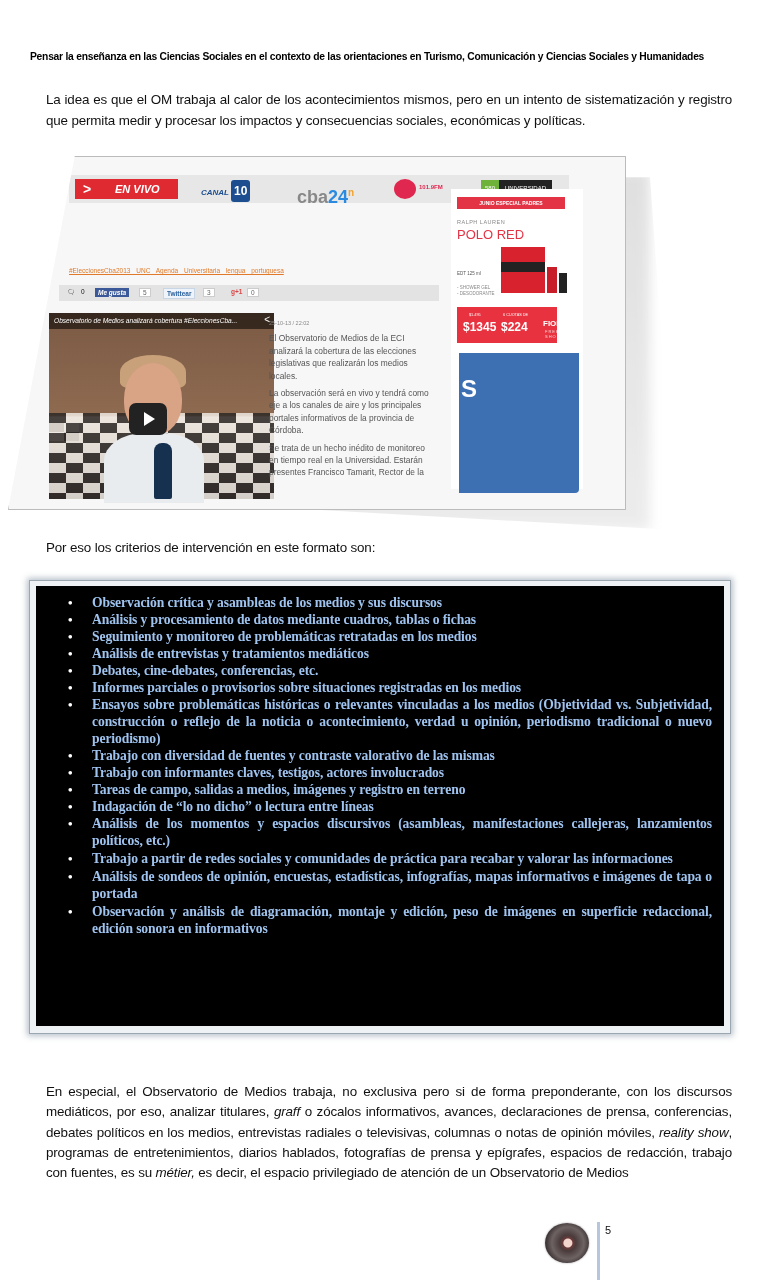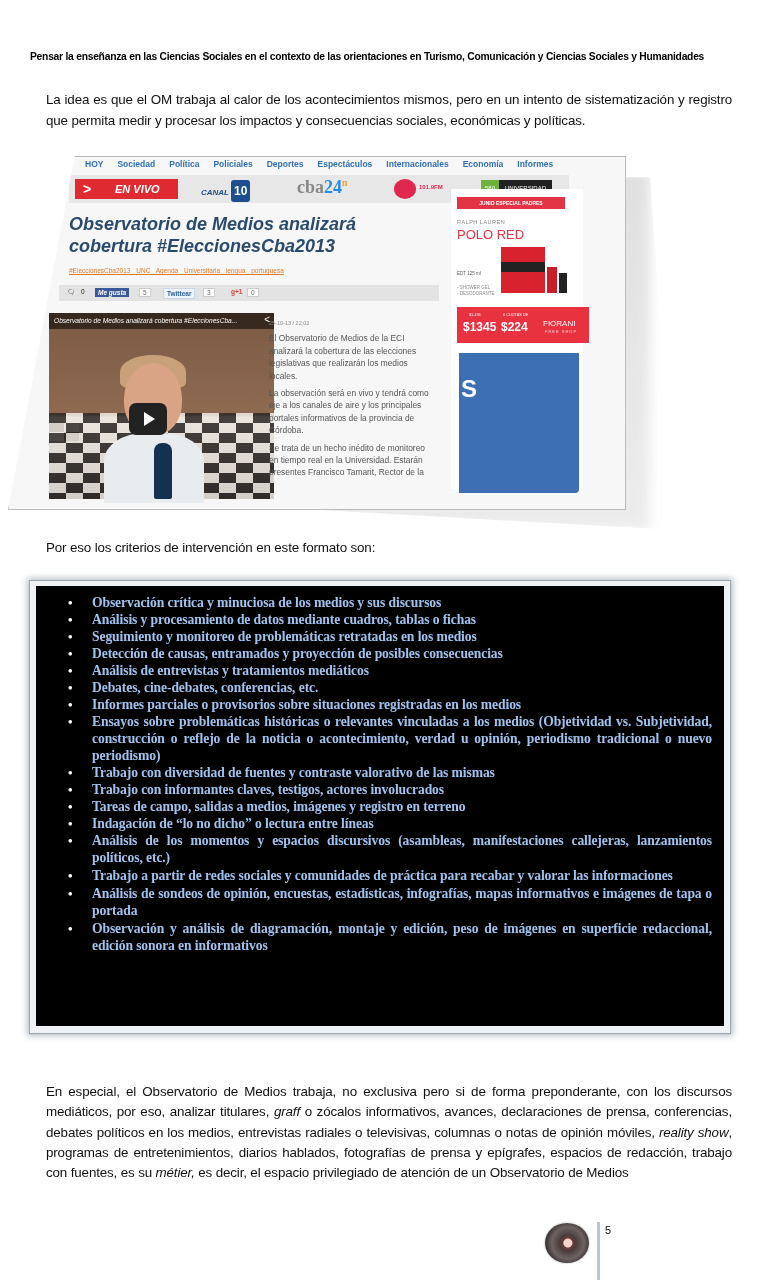--- a/index.html
+++ b/index.html
@@ -44,21 +44,21 @@
     position: absolute; left: 60px; top: 18px; width: 500px; height: 28px; background: #e7e7e7;
   }
   .envivo {
     position: absolute; left: 6px; top: 4px; width: 103px; height: 20px; background: #e02a31;
     color: #fff; font-weight: bold; font-style: italic; font-size: 11px; line-height: 20px;
   }
   .envivo .arrow { position: absolute; left: 8px; font-size: 14px; font-style: normal; }
   .envivo .lbl { position: absolute; left: 40px; }
   .canal10 { position: absolute; left: 132px; top: 5px; font-size: 8px; color: #1d4e8f; font-style: italic; font-weight: bold; }
   .canal10 .badge { display: inline-block; background: #1d4e8f; color: #ffffff; font-style: normal; padding: 4px 3px; border-radius: 3px; font-size: 12px; margin-left: 2px; }
-  .cba24 { position: absolute; left: 228px; top: 2px; font-size: 18px; color: #888; font-weight: bold; font-family: Liberation Serif, serif; }
+  .cba24 { position: absolute; left: 228px; top: 12px; font-size: 18px; color: #888; font-weight: bold; }
   .cba24 span { color: #2a8ae0; }
   .cba24 sup { color: #f2a22a; font-size: 10px; }
   .radio { position: absolute; left: 325px; top: 4px; width: 22px; height: 20px; border-radius: 50%; background: #e0274f; }
   .radio-lbl { position: absolute; left: 350px; top: 9px; font-size: 6px; color: #e0274f; font-weight: bold; }
   .univ { position: absolute; left: 412px; top: 5px; height: 16px; background: #222; color: #fff; font-size: 6px; line-height: 16px; padding-right: 6px; }
   .univ .g { display: inline-block; background: #6fb23a; padding: 0 4px; margin-right: 6px; }
 
   .headline {
     position: absolute; left: 60px; top: 56px; width: 370px;
     font-size: 18px; line-height: 22px; font-weight: bold; color: #2a4a6e; font-style: italic;
@@ -96,25 +96,25 @@
   .ad { position: absolute; left: 442px; top: 32px; width: 132px; height: 300px; background: #fff; }
   .ad .junio { position: absolute; left: 6px; top: 8px; width: 108px; height: 12px; background: #e33446; color: #fff; font-size: 5px; font-weight: bold; line-height: 12px; text-align: center; }
   .ad .brand { position: absolute; left: 6px; top: 30px; font-size: 5.5px; color: #888; letter-spacing: 0.5px; }
   .ad .polo { position: absolute; left: 6px; top: 38px; font-size: 13px; color: #e33446; }
   .ad .box { position: absolute; left: 50px; top: 58px; width: 44px; height: 46px; background: #d8232f; }
   .ad .box:after { content: ""; position: absolute; left: 0; top: 15px; width: 44px; height: 10px; background: #222; }
   .ad .bottle1 { position: absolute; left: 96px; top: 78px; width: 10px; height: 26px; background: #c81e29; }
   .ad .bottle2 { position: absolute; left: 108px; top: 84px; width: 8px; height: 20px; background: #222; }
   .ad .edt { position: absolute; left: 6px; top: 82px; font-size: 4.5px; color: #555; }
   .ad .items { position: absolute; left: 6px; top: 96px; font-size: 4.5px; color: #888; line-height: 6px; }
-  .ad .price { position: absolute; left: 6px; top: 118px; width: 132px; height: 36px; background: #e8323f; color: #fff; }
+  .ad .price { position: absolute; left: 6px; top: 118px; width: 100px; height: 36px; background: #e8323f; color: #fff; }
   .ad .price .p1v { position: absolute; left: 6px; top: 13px; font-size: 12px; font-weight: bold; }
   .ad .price .p2v { position: absolute; left: 44px; top: 13px; font-size: 12px; font-weight: bold; }
   .ad .price .small { position: absolute; top: 6px; font-size: 3.8px; }
-  .ad .price .fior { position: absolute; left: 86px; top: 12px; font-size: 8px; font-weight: normal; }
+  .ad .price .fior { position: absolute; left: 86px; top: 12px; font-size: 8px; font-weight: bold; }
   .ad .price .fs { position: absolute; left: 88px; top: 22px; font-size: 4px; letter-spacing: 1px; opacity: 0.8; }
   .ad .blue { position: absolute; left: 8px; top: 164px; width: 120px; height: 140px; background: #3d6fb3; border-radius: 0 0 4px 0; }
   .ad .blue .s { position: absolute; left: 2px; top: 22px; color: #fff; font-size: 24px; font-weight: bold; }
 
   
   .crit-frame {
     position: absolute; left: 29px; top: 580px; width: 700px; height: 452px;
     background: #eef2f5; border: 1px solid #9aa6b0;
     box-shadow: 0 0 6px 2px rgba(100,120,140,0.45);
   }
@@ -145,50 +145,38 @@
 </head>
 <body>
 
 <div class="header-title">Pensar la enseñanza en las Ciencias Sociales en el contexto de las orientaciones en Turismo, Comunicación y Ciencias Sociales y Humanidades</div>
 
 <div class="para p1">La idea es que el OM trabaja al calor de los acontecimientos mismos, pero en un intento de sistematización y registro que permita medir y procesar los impactos y consecuencias sociales, económicas y políticas.</div>
 
 <div class="news-shadow"></div>
 <div class="news-card">
   <div class="news-inner">
-    <div class="nav-row">
-      <span>HOY</span>
-      <span>Sociedad</span>
-      <span>Política</span>
-      <span>Policiales</span>
-      <span>Deportes</span>
-      <span>Espectáculos</span>
-      <span>Internacionales</span>
-      <span>Economía</span>
-      <span>Informes</span>
-    </div>
     <div class="bar-row">
       <div class="envivo">
         <span class="arrow">&gt;</span>
         <span class="lbl">EN VIVO</span>
       </div>
       <div class="canal10">
         <span>CANAL</span><span class="badge">10</span>
       </div>
       <div class="cba24">
         <b>cba</b><span>24</span><sup>n</sup>
       </div>
       <div class="radio"></div>
       <div class="radio-lbl">101.9FM</div>
       <div class="univ">
         <span class="g">580</span><span>UNIVERSIDAD</span>
       </div>
     </div>
 
-    <div class="headline">Observatorio de Medios analizará cobertura #EleccionesCba2013</div>
     <div class="tags">#EleccionesCba2013  UNC  Agenda Universitaria lengua portuguesa</div>
 
     <div class="social">
       <span class="s" style="left:8px;">🗨</span>
       <span class="s" style="left:22px;">0</span>
       <span class="s fb" style="left:36px;">Me gusta</span>
       <span class="s cnt" style="left:80px;">5</span>
       <span class="s tw" style="left:104px;">Twittear</span>
       <span class="s cnt" style="left:144px;">3</span>
       <span class="s gp" style="left:172px;">g+1</span>
@@ -238,24 +226,23 @@
       </div>
     </div>
   </div>
 </div>
 
 <div class="para p2">Por eso los criterios de intervención en este formato son:</div>
 
 <div class="crit-frame"></div>
 <div class="crit-box">
   <ul class="crit-list">
-    <li>Observación crítica y minuciosa de los medios y sus discursos</li>
+    <li>Observación crítica y asambleas de los medios y sus discursos</li>
     <li>Análisis y procesamiento de datos mediante cuadros, tablas o fichas</li>
     <li>Seguimiento y monitoreo de problemáticas retratadas en los medios</li>
-    <li>Detección de causas, entramados y proyección de posibles consecuencias</li>
     <li>Análisis de entrevistas y tratamientos mediáticos</li>
     <li>Debates, cine-debates, conferencias, etc.</li>
     <li>Informes parciales o provisorios sobre situaciones registradas en los medios</li>
     <li>Ensayos sobre problemáticas históricas o relevantes vinculadas a los medios (Objetividad vs. Subjetividad, construcción o reflejo de la noticia o acontecimiento, verdad u opinión, periodismo tradicional o nuevo periodismo)</li>
     <li>Trabajo con diversidad de fuentes y contraste valorativo de las mismas</li>
     <li>Trabajo con informantes claves, testigos, actores involucrados</li>
     <li>Tareas de campo, salidas a medios, imágenes y registro en terreno</li>
     <li>Indagación de “lo no dicho” o lectura entre líneas</li>
     <li>Análisis de los momentos y espacios discursivos (asambleas, manifestaciones callejeras, lanzamientos políticos, etc.)</li>
     <li class="gap">Trabajo a partir de redes sociales y comunidades de práctica para recabar y valorar las informaciones</li>

